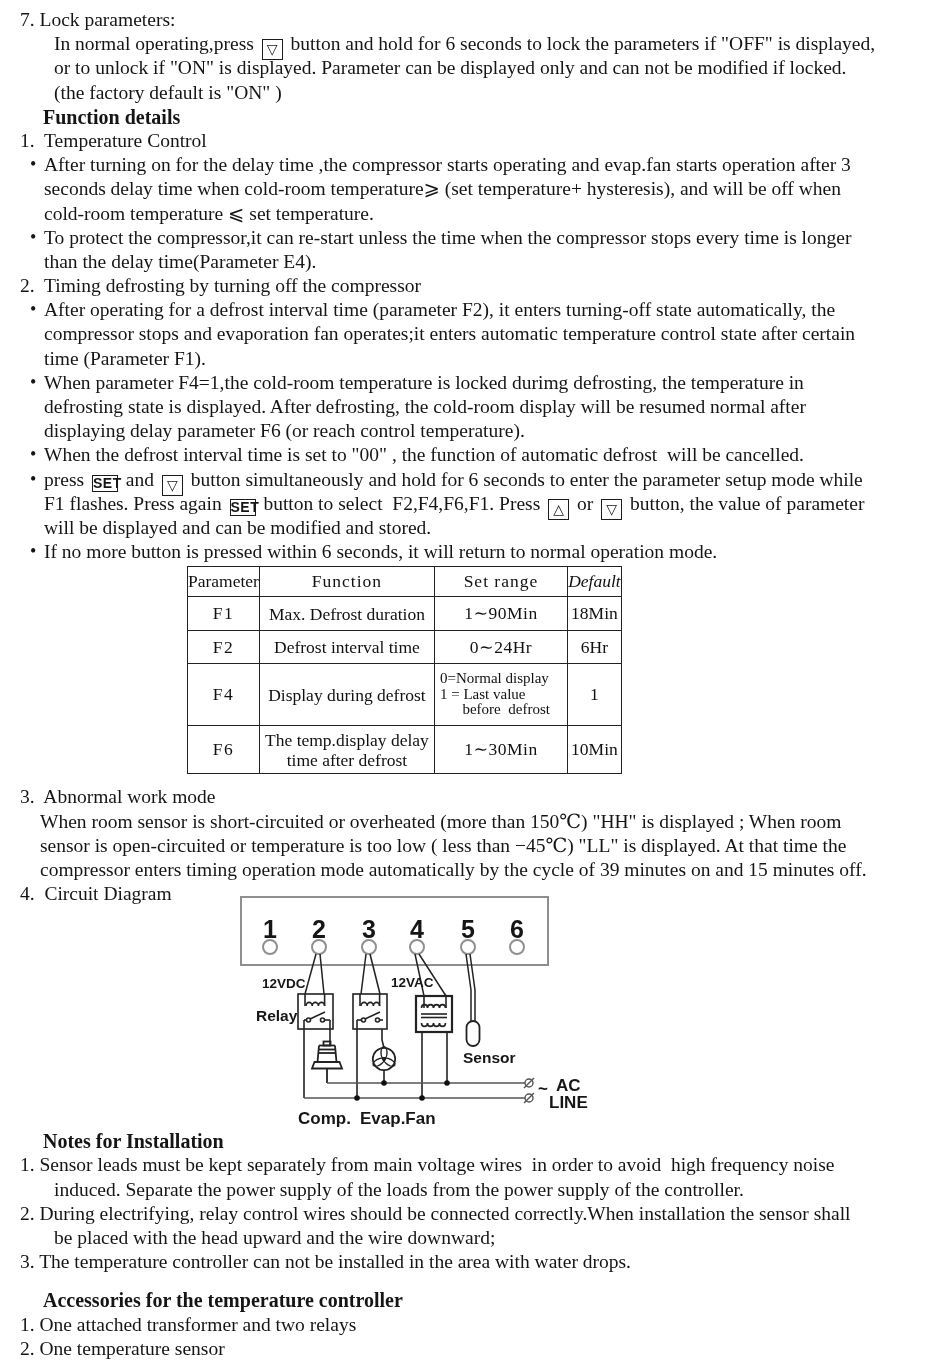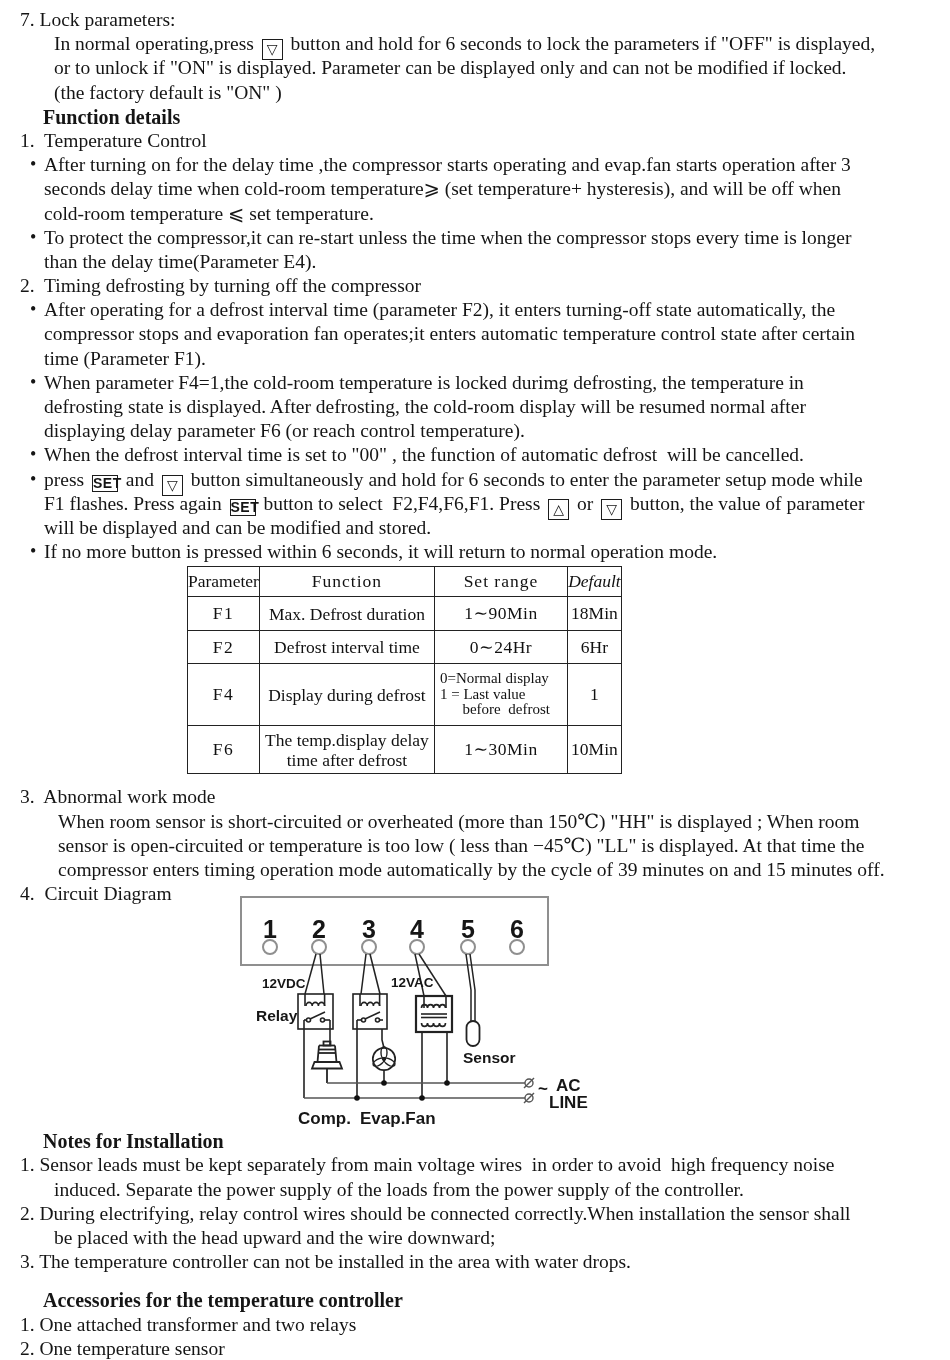--- a/index.html
+++ b/index.html
@@ -6,21 +6,21 @@
   body{
     width:950px;height:1360px;background:#ffffff;overflow:hidden;position:relative;
     font-family:"Liberation Serif","DejaVu Serif",serif;color:#151515;
     -webkit-font-smoothing:antialiased;
   }
   .flow{padding-top:8px;}
   .line{position:relative;height:24.2px;line-height:24.2px;font-size:19.5px;white-space:pre;}
   .n{padding-left:20px;}
   .h{padding-left:24px;font-weight:bold;font-size:20px;margin-left:19px;}
   .t{padding-left:54px;}
-  .p{padding-left:40px;margin-left:18px;}
+  .p{padding-left:40px;}
   .b,.c{padding-left:44px;}
   .gap{width:100%;}
   .marker{position:absolute;left:30px;top:-1px;font-size:18px;}
   .btn{display:inline-block;border:1.4px solid #1c1c1c;text-align:center;line-height:1;margin:0 3px;background:#fff;}
   .btn-tri{width:19px;height:19px;font-size:14px;line-height:18px;vertical-align:-4px;font-family:"DejaVu Sans",sans-serif;}
   .btn-set{width:24px;height:15px;font-family:"Liberation Sans","DejaVu Sans",sans-serif;font-weight:bold;
            font-size:14px;line-height:14px;vertical-align:-2px;letter-spacing:.5px;}
 
   
   .param-table{position:absolute;top:566px;left:187px;border-collapse:collapse;table-layout:fixed;background:#fff;}

